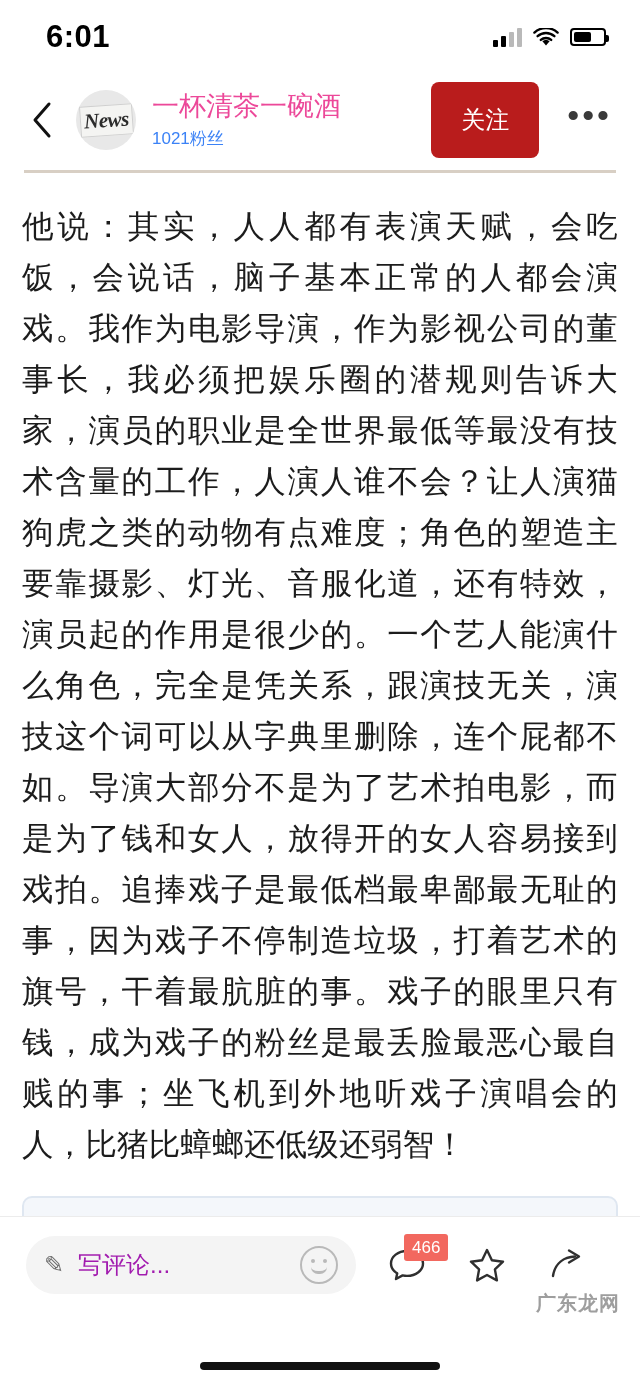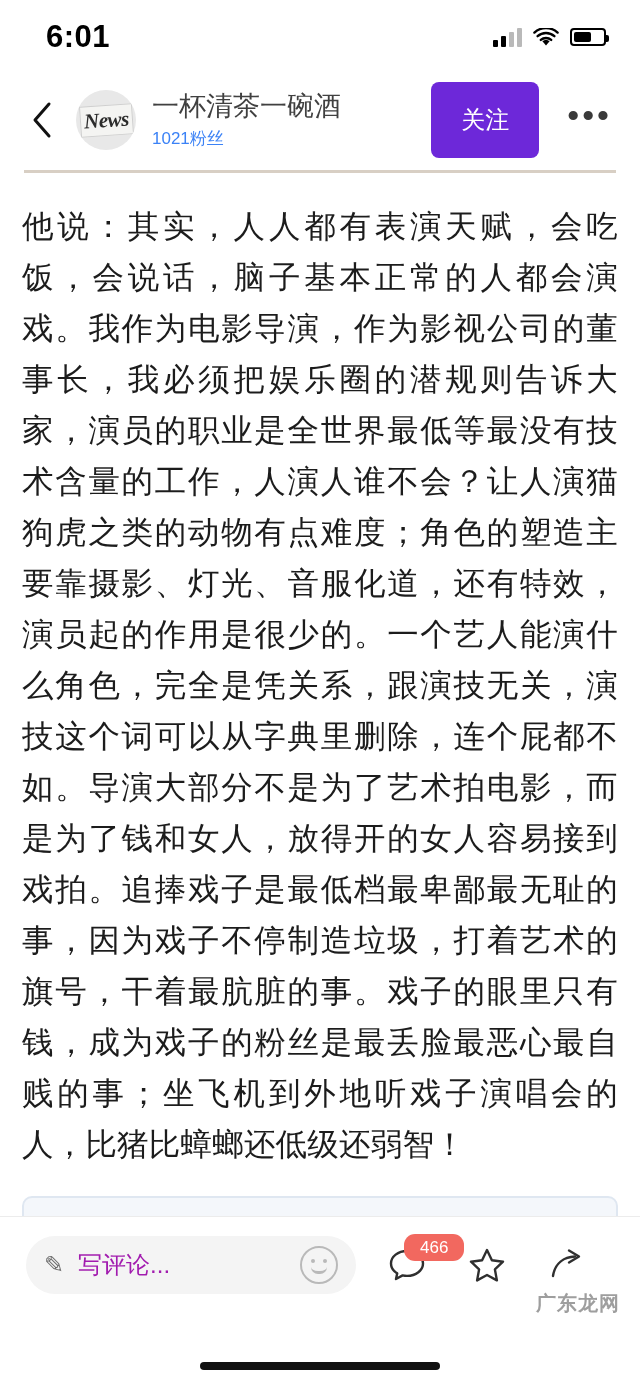--- a/index.html
+++ b/index.html
@@ -88,34 +88,34 @@
     color: #2c2c2c;
     letter-spacing: -0.5px;
     transform: rotate(-4deg);
     background: #f4f4f2;
     padding: 2px 3px;
     border: 1px solid #cfcfcf;
   }
   .acct-text { flex: 1 1 auto; min-width: 0; margin-left: 2px; }
   .acct-name {
     font-size: 27px;
-    color: #404040;
+    color: #ec4899;
     line-height: 1.25;
     white-space: nowrap;
     overflow: hidden;
     text-overflow: ellipsis;
   }
   .acct-fans {
     font-size: 17px;
     color: #3b82f6;
     margin-top: 4px;
   }
   .follow-btn {
     flex: 0 0 auto;
-    background: #6d28d9;
+    background: #b91c1c;
     color: #fff;
     font-size: 24px;
     border: none;
     border-radius: 8px;
     padding: 22px 30px;
     margin-right: 14px;
   }
   .more-dots {
     flex: 0 0 auto;
     font-size: 34px;
@@ -213,21 +213,21 @@
   .smiley::after { right: 9px; }
   .smiley span {
     position: absolute; left: 9px; bottom: 8px; width: 16px; height: 7px;
     border-bottom: 3px solid #b9b9b9; border-radius: 0 0 10px 10px;
   }
   .action { position: relative; display: flex; align-items: center; justify-content: center; width: 58px; height: 58px; color: #2f2f2f; }
   .badge {
     position: absolute; top: -2px; left: 26px;
     background: #f2685f; color: #fff;
     font-size: 17px; line-height: 1;
-    padding: 5px 16px; border-radius: 11px;
+    padding: 5px 8px; border-radius: 3px;
     white-space: nowrap;
   }
 
   
   .foot {
     flex: 0 0 74px;
     position: relative;
     background: #fff;
   }
   .watermark {

